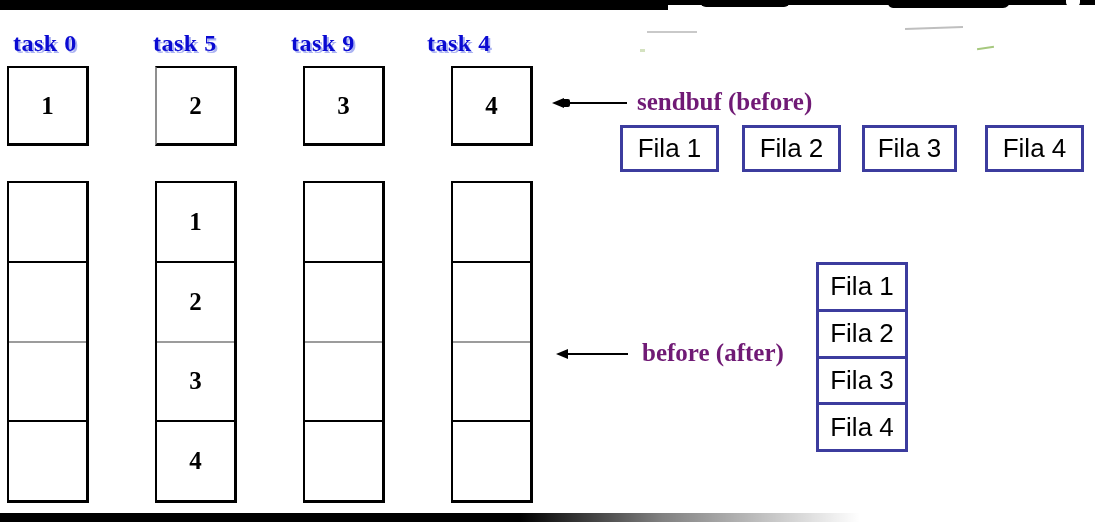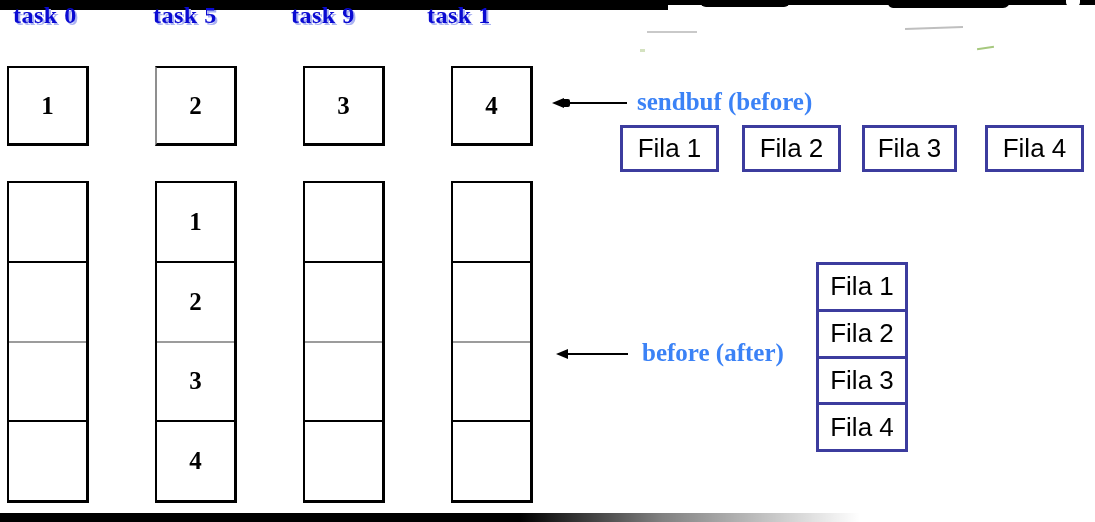--- a/index.html
+++ b/index.html
@@ -14,21 +14,21 @@
   .strip-bump2{position:absolute;left:700px;top:0;width:90px;height:7px;background:#000;border-radius:0 0 6px 6px;}
   .notch{position:absolute;left:1066px;top:0;width:14px;height:6px;background:#fff;border-radius:0 0 4px 4px;}
   .dash1{position:absolute;left:647px;top:31px;width:50px;height:2px;background:#c9c9c9;}
   .dash2{position:absolute;left:905px;top:27px;width:58px;height:2px;background:#bfbfbf;transform:rotate(-2deg);}
   .dash-green{position:absolute;left:977px;top:47px;width:17px;height:2px;background:#a6c87e;transform:rotate(-8deg);}
   .dot-green{position:absolute;left:640px;top:49px;width:5px;height:3px;background:#d4e2c0;}
   .strip-bottom{position:absolute;left:0;top:513px;width:870px;height:9px;
     background:linear-gradient(to right,#000 0,#000 520px,rgba(0,0,0,.5) 660px,rgba(0,0,0,0) 860px);}
   
   .task-label{
-    position:absolute;top:2px;font-size:24px;font-weight:bold;letter-spacing:.5px;
+    position:absolute;top:30px;font-size:24px;font-weight:bold;letter-spacing:.5px;
     color:var(--task-label,#0a0ad2);text-shadow:2px 2px 0 #aab2f2;white-space:nowrap;
   }
   
   .sendbox{
     position:absolute;top:66px;width:82px;height:80px;box-sizing:border-box;background:#fff;
     border:2px solid var(--box-border,#000);border-right-width:3px;border-bottom-width:3px;
     display:flex;align-items:center;justify-content:center;
     font-size:25px;font-weight:bold;color:#000;
   }
   .gray-left{border-left-color:#8f8f8f;}
@@ -42,21 +42,21 @@
     flex:1;display:flex;align-items:center;justify-content:center;
     font-size:25px;font-weight:bold;color:#000;
   }
   .recvcol .cell + .cell{border-top:2px solid #000;}
   .recvcol .cell.gray-top{border-top-color:#9c9c9c;}
   
   .arrow-line{position:absolute;height:2px;background:#000;}
   .arrow-head{position:absolute;width:0;height:0;border-top:5px solid transparent;border-bottom:5px solid transparent;border-right:12px solid #000;}
   .arrow-blob{position:absolute;width:9px;height:8px;background:#000;border-radius:2px;}
   
-  .anno{position:absolute;font-size:25px;font-weight:bold;color:#3b82f6;white-space:nowrap;}
+  .anno{position:absolute;font-size:25px;font-weight:bold;color:#701a75;white-space:nowrap;}
   
   .fila{
     position:absolute;top:125px;width:99px;height:47px;box-sizing:border-box;background:#fff;
     border:3px solid var(--fila-border,#3c3c9e);
     display:flex;align-items:center;justify-content:center;
     font-family:"Liberation Sans","DejaVu Sans",sans-serif;font-size:26px;color:#000;white-space:nowrap;
   }
   .fila-stack{
     position:absolute;left:816px;top:262px;width:92px;height:190px;box-sizing:border-box;background:#fff;
     border:3px solid var(--fila-border,#3c3c9e);display:flex;flex-direction:column;
@@ -79,21 +79,21 @@
   <div class="notch"></div>
   <div class="dash1"></div>
   <div class="dash2"></div>
   <div class="dash-green"></div>
   <div class="dot-green"></div>
   <div class="strip-bottom"></div>
 
   <div class="task-label" style="left:13px">task 0</div>
   <div class="task-label" style="left:153px">task 5</div>
   <div class="task-label" style="left:291px">task 9</div>
-  <div class="task-label" style="left:427px">task 1</div>
+  <div class="task-label" style="left:427px">task 4</div>
 
   <div class="sendbox" style="left:7px">1</div>
   <div class="sendbox gray-left" style="left:155px">2</div>
   <div class="sendbox" style="left:303px">3</div>
   <div class="sendbox" style="left:451px">4</div>
 
   <div class="recvcol" style="left:7px">
     <div class="cell"></div>
     <div class="cell"></div>
     <div class="cell gray-top"></div>

